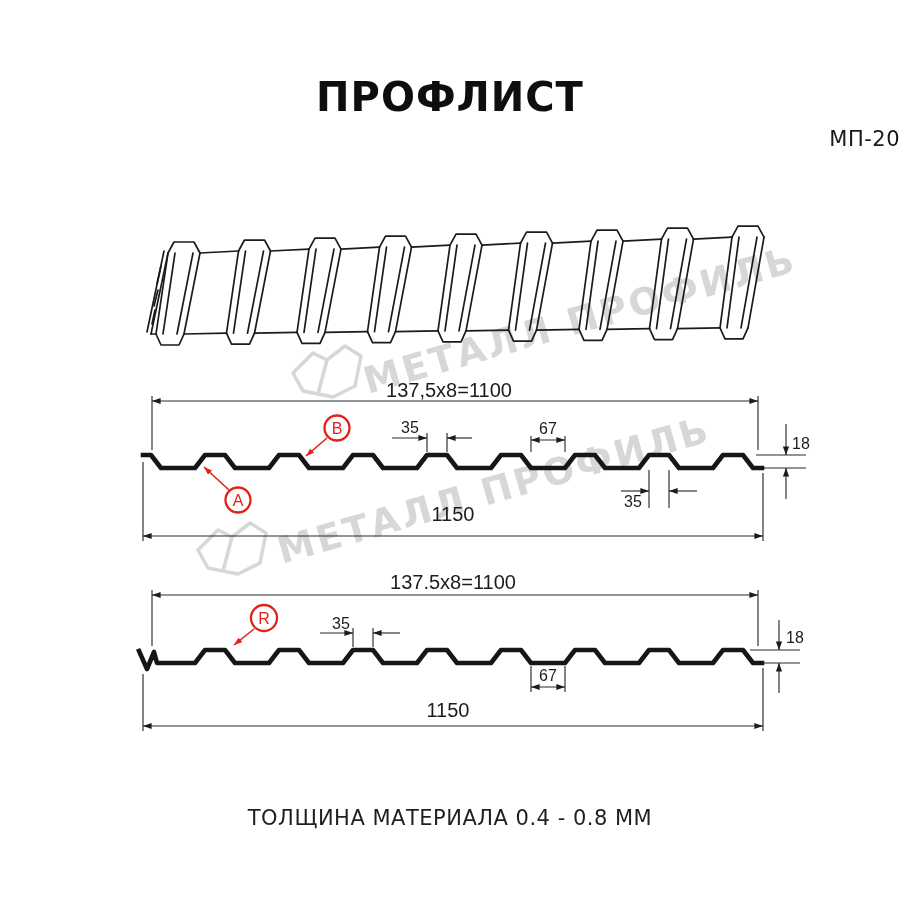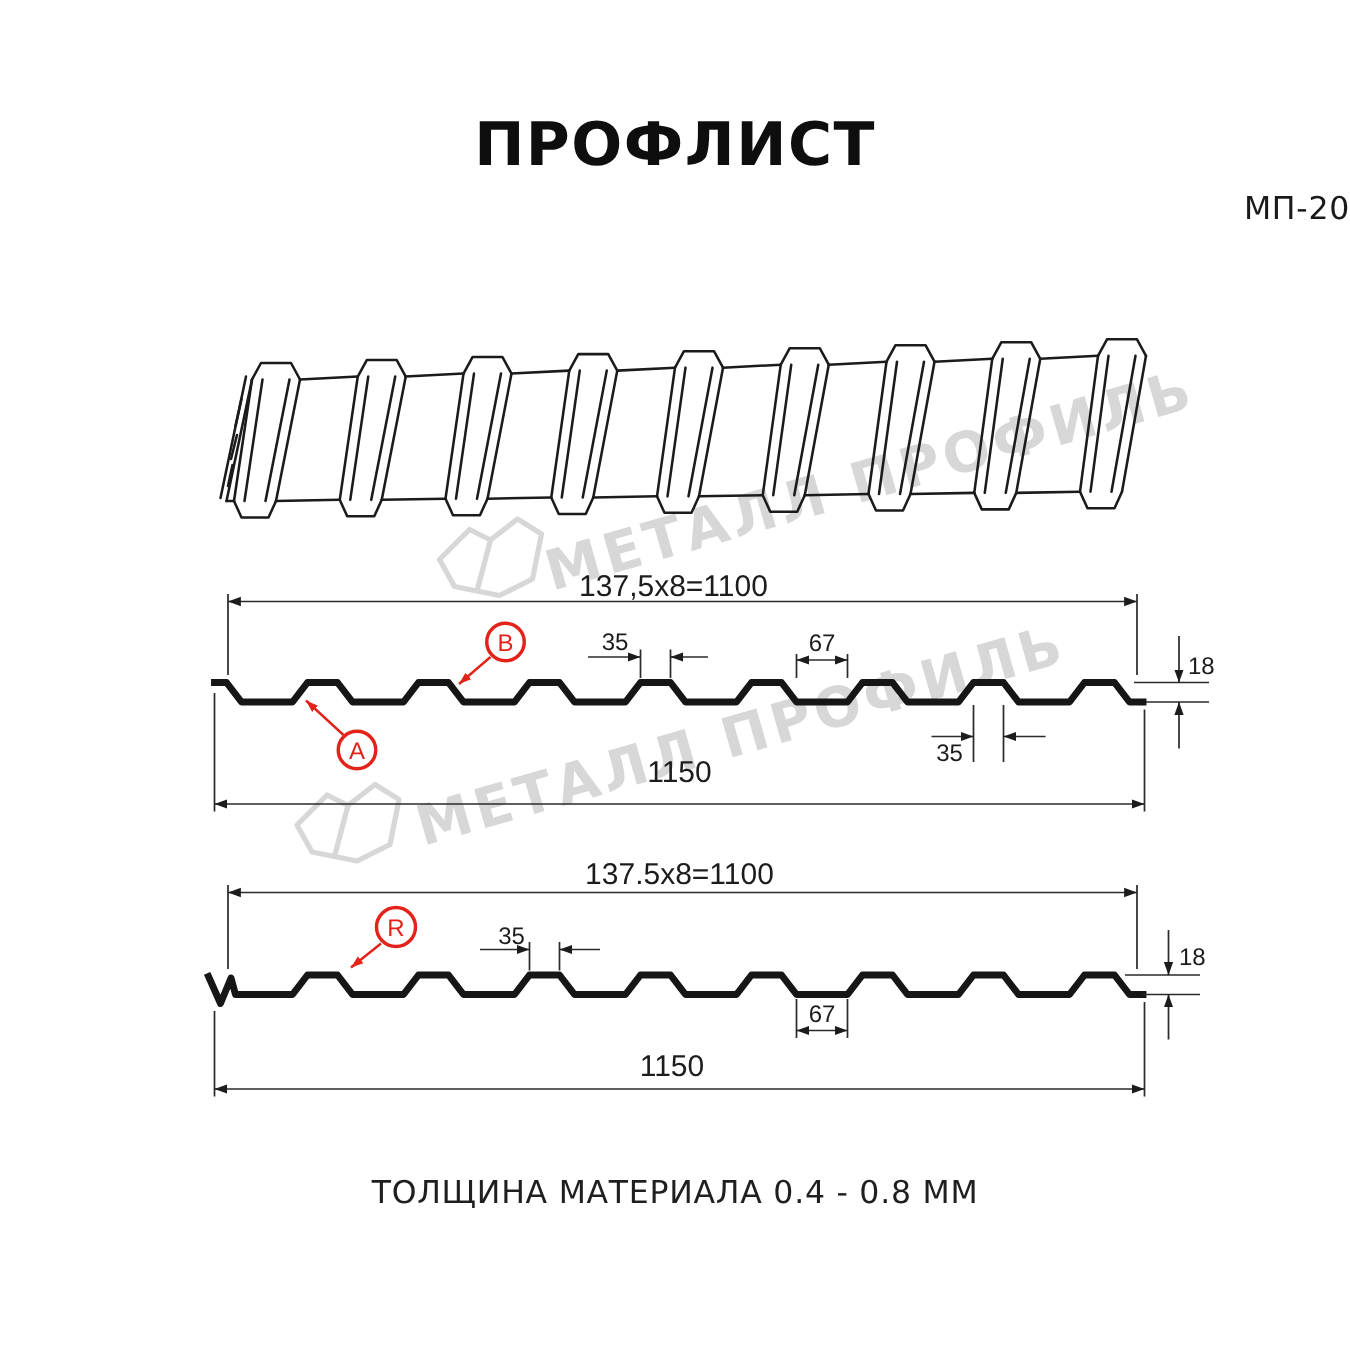--- a/index.html
+++ b/index.html
@@ -4,21 +4,21 @@
 <style>
   html,body{margin:0;padding:0;background:#ffffff;}
   .page{position:relative;width:900px;height:848px;background:#fff;overflow:hidden;
         font-family:"Liberation Sans", sans-serif;}
   .title{position:absolute;left:0;top:74px;width:900px;text-align:center;
          font-family:"DejaVu Sans", sans-serif;font-weight:bold;font-size:40px;
          letter-spacing:1px;color:#0e0e0e;}
   .subtitle{position:absolute;left:0;top:127px;width:900px;text-align:right;
             font-family:"DejaVu Sans", sans-serif;font-weight:500;font-size:21px;
             color:#1a1a1a;letter-spacing:0.5px;}
-  .footer{position:absolute;left:0;top:783px;width:900px;text-align:center;
+  .footer{position:absolute;left:0;top:806px;width:900px;text-align:center;
           font-family:"DejaVu Sans", sans-serif;font-weight:500;font-size:21px;
           color:#1f1f1f;letter-spacing:0.5px;}
   svg{position:absolute;left:0;top:0;}
   .thin{stroke:#2a2a2a;stroke-width:1.15;fill:none;}
   .prof{stroke:#161616;stroke-width:4.6;fill:none;stroke-linejoin:round;stroke-linecap:square;}
   .d3{stroke:#1b1b1b;stroke-width:1.7;fill:none;stroke-linejoin:round;stroke-linecap:round;}
   .red{stroke:#e32219;fill:none;stroke-width:2.3;}
   .redln{stroke:#e32219;stroke-width:1.6;fill:none;}
   .dimtxt{font-family:"Liberation Sans", sans-serif;font-size:20px;fill:#1c1c1c;}
   .dimsm{font-family:"Liberation Sans", sans-serif;font-size:16px;fill:#1c1c1c;}

